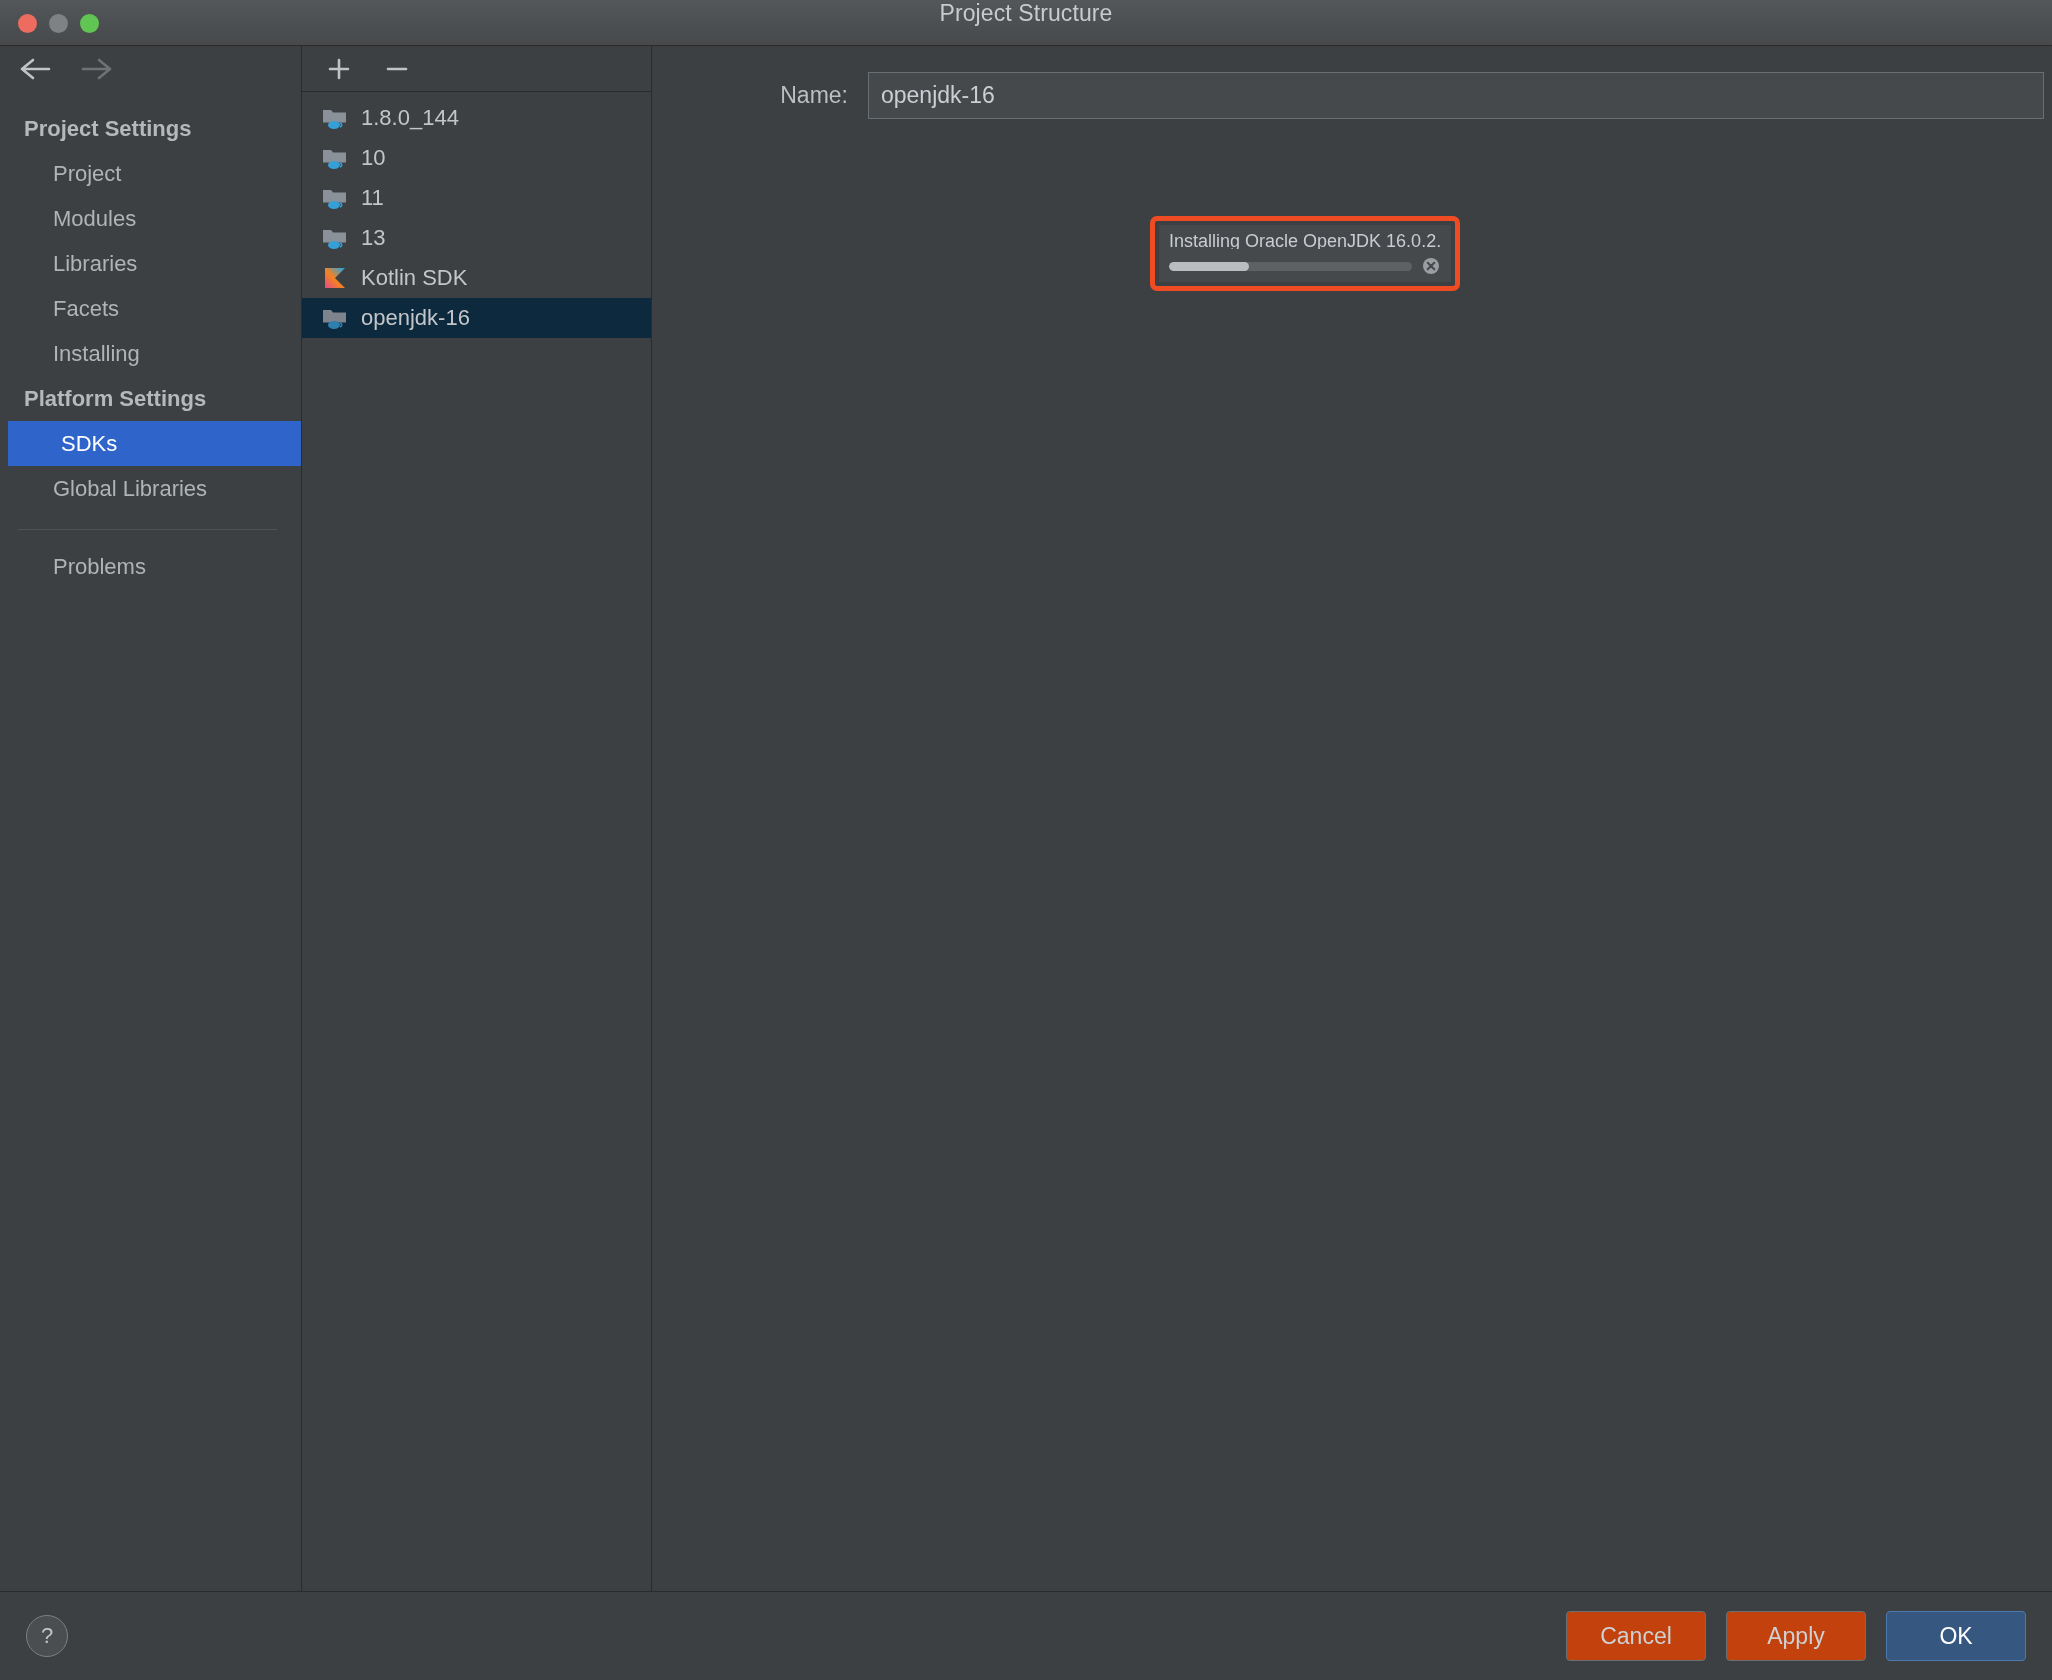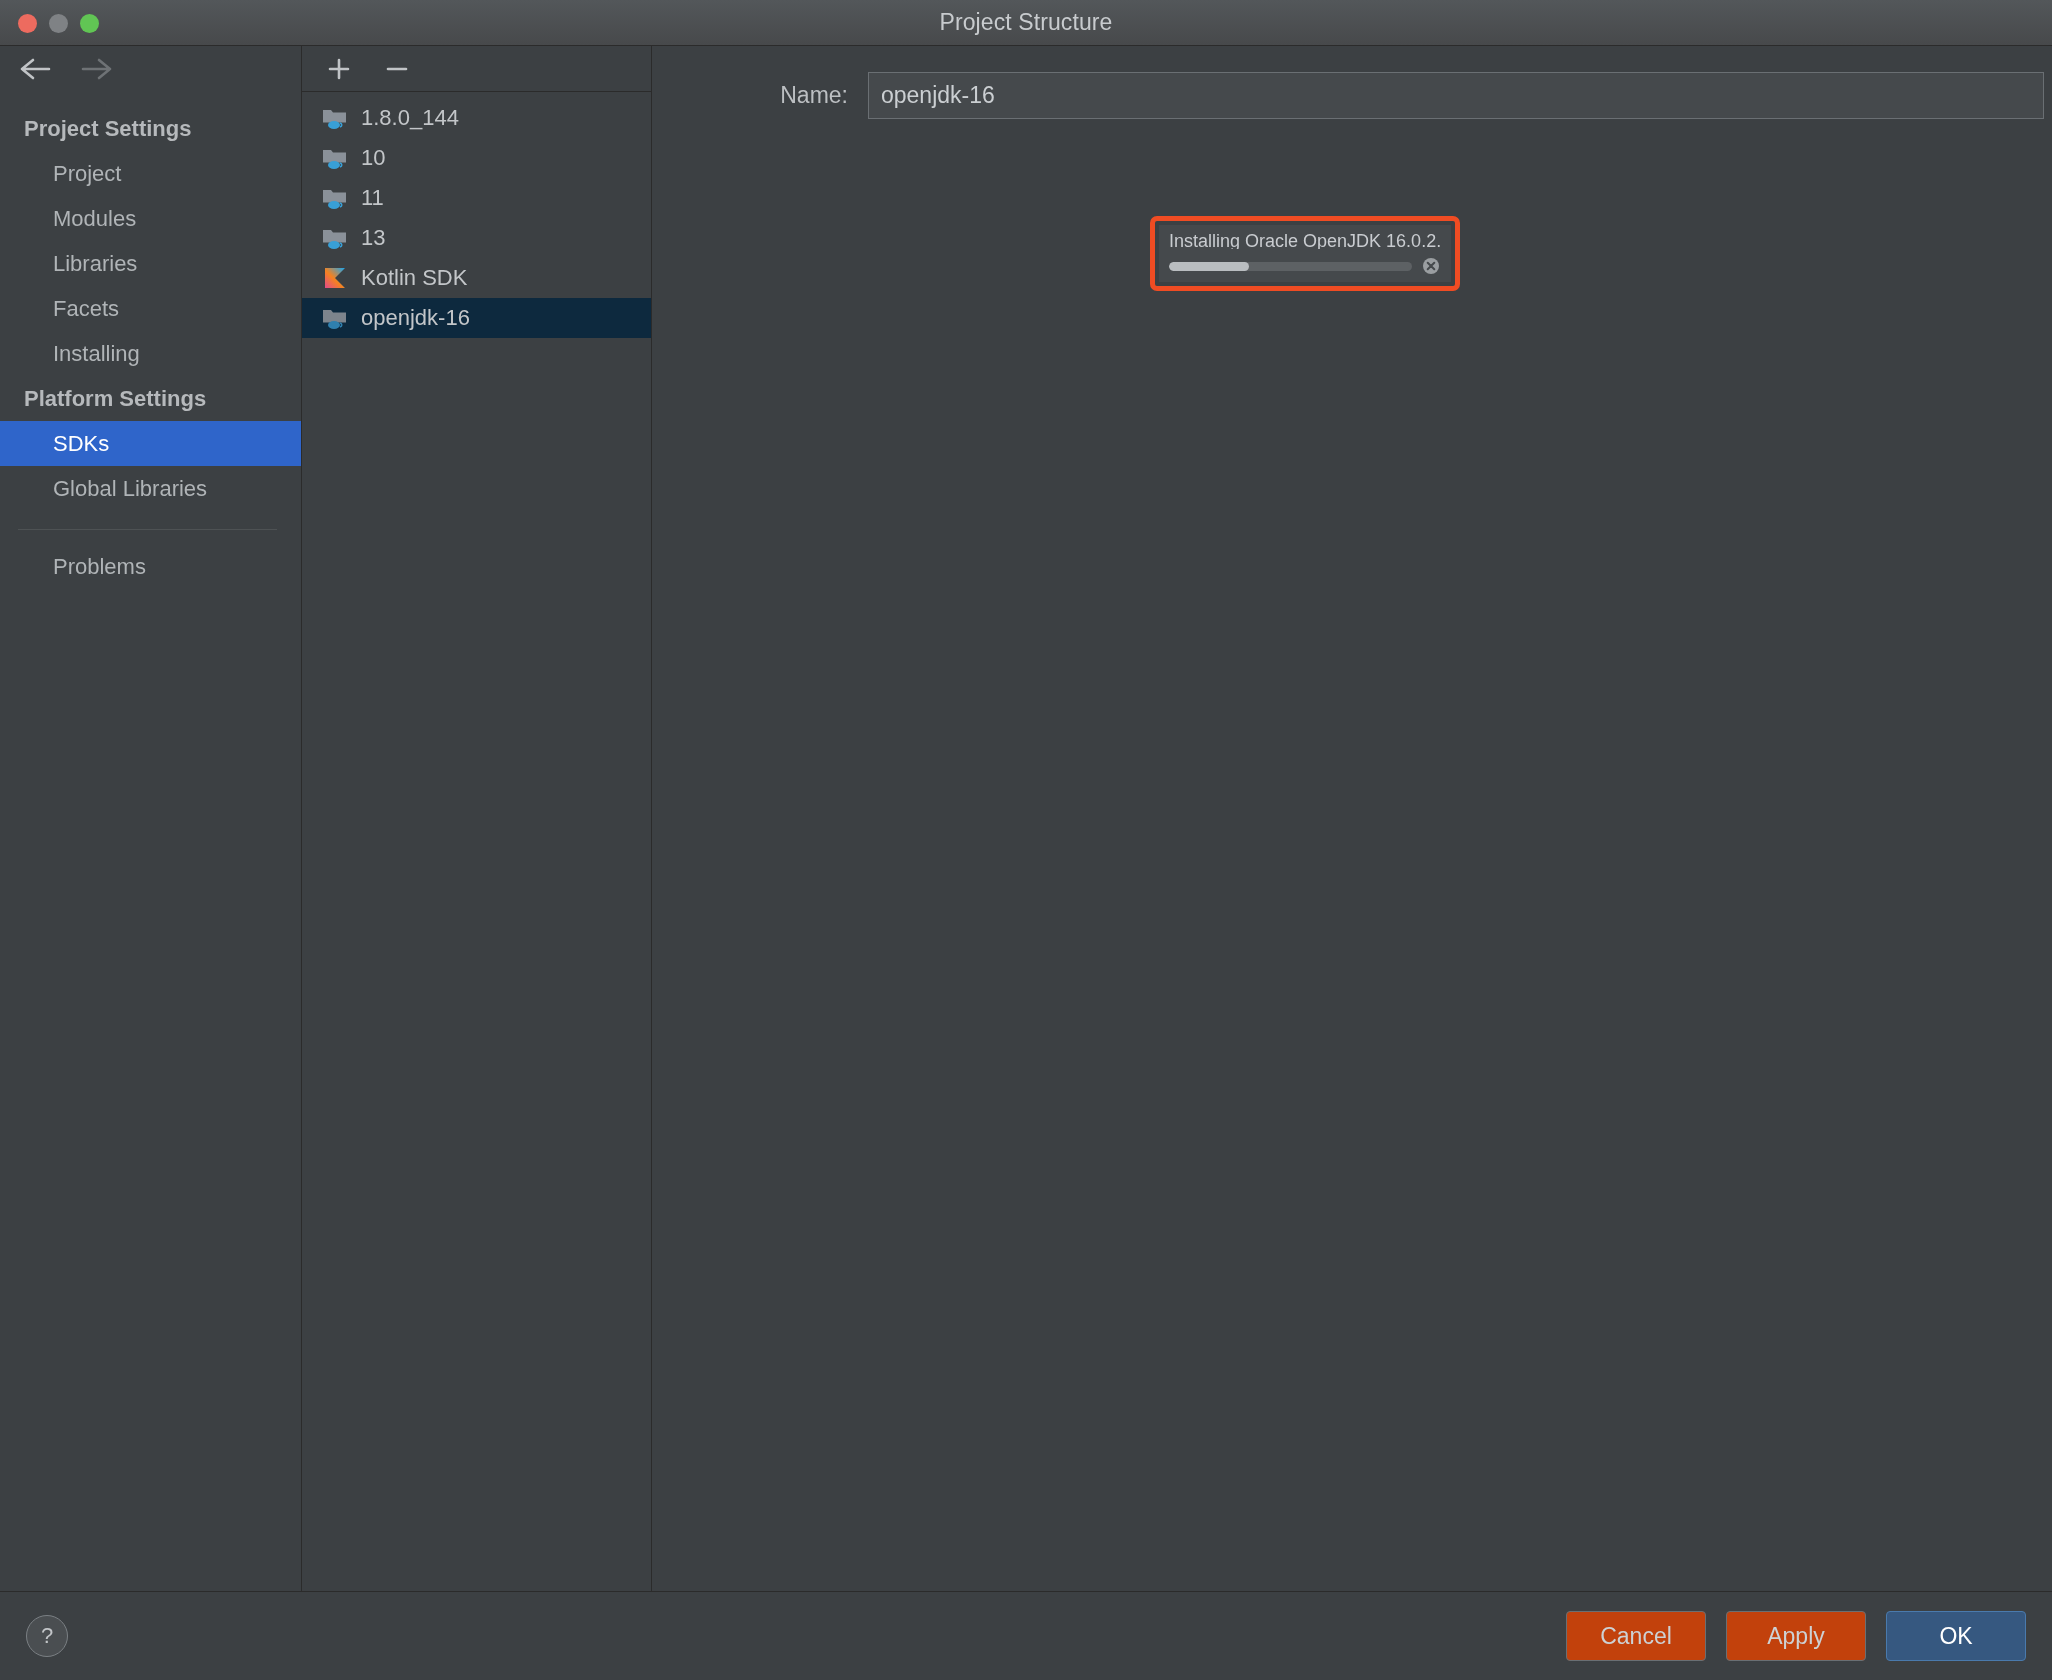--- a/index.html
+++ b/index.html
@@ -22,21 +22,20 @@
   }
 
   
   .titlebar {
     position: relative;
     height: 46px;
     flex: 0 0 46px;
     background: linear-gradient(#53575a, #47494b);
     border-bottom: 1px solid #2b2b2b;
     display: flex;
-    align-items: center;
   }
   .traffic {
     position: absolute;
     left: 18px;
     top: 0;
     height: 46px;
     display: flex;
     align-items: center;
     gap: 12px;
   }
@@ -102,20 +101,21 @@
   .side-item {
     font-size: 22px;
     color: #b0b4b7;
     padding: 9px 0 9px 53px;
     line-height: 27px;
     white-space: nowrap;
   }
   .side-item.selected {
     background: #2f65ca;
     color: #ffffff;
+    margin-left: 8px;
   }
   .side-sep {
     height: 1px;
     background: #4e5254;
     margin: 18px 24px 14px 18px;
   }
 
   
   .sdk-col {
     width: 350px;

